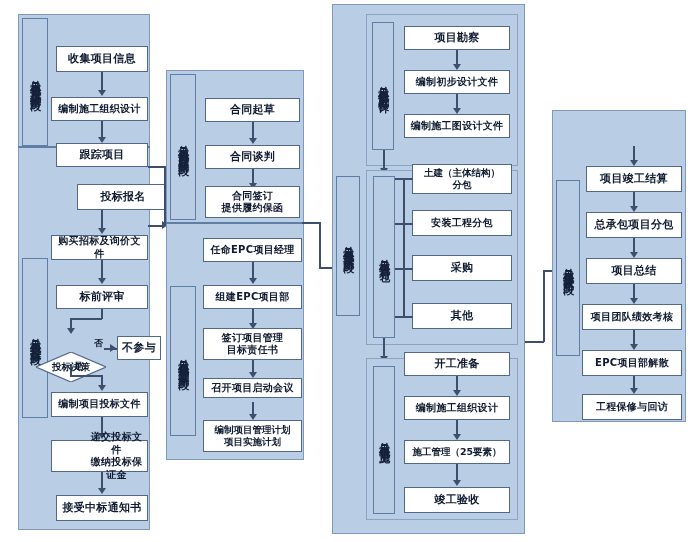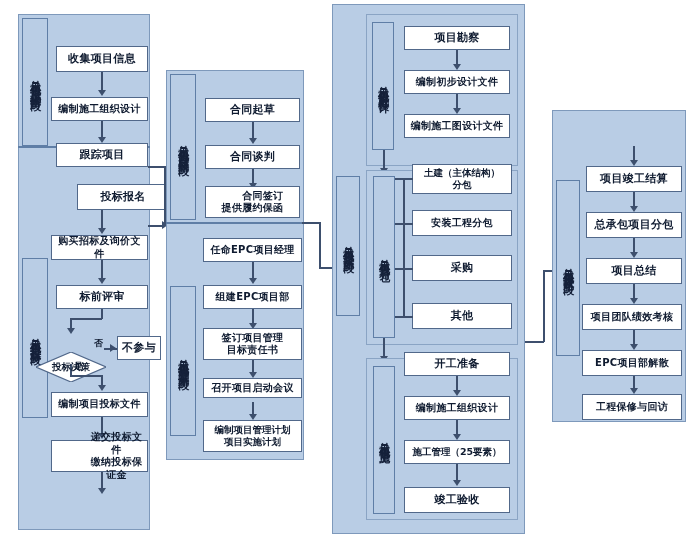--- a/index.html
+++ b/index.html
@@ -182,20 +182,21 @@
   <div class="ln v" style="left:101px; top:417px; height:18px;"></div>
   <div class="arrow-d" style="left:98px; top:433px;"></div>
 
   <div class="node small" style="left:51px; top:440px; width:97px; height:32px;">
     <span style="white-space:pre-line;margin-left:34px;">递交投标文件
 缴纳投标保证金</span>
   </div>
   <div class="ln v" style="left:101px; top:472px; height:18px;"></div>
   <div class="arrow-d" style="left:98px; top:488px;"></div>
 
+  <div class="node" style="left:56px; top:495px; width:92px; height:26px;">接受中标通知书</div>
 
   <div class="ln h" style="left:148px; top:166px; width:17px;"></div>
   <div class="ln v" style="left:164px; top:166px; height:60px;"></div>
   <div class="ln h" style="left:148px; top:225px; width:17px;"></div>
   <div class="arrow-r" style="left:162px; top:221px;"></div>
 
   <div class="phase" style="left:166px; top:70px; width:138px; height:390px;"></div>
 
   <div class="vlabel" style="left:170px; top:74px; width:26px; height:146px;">总承包项目合同签约阶段</div>
   <div class="vlabel" style="left:170px; top:286px; width:26px; height:150px;">总承包项目管理策划阶段</div>
@@ -204,21 +205,21 @@
 
   <div class="node" style="left:205px; top:98px; width:95px; height:24px;">合同起草</div>
   <div class="ln v" style="left:252px; top:122px; height:18px;"></div>
   <div class="arrow-d" style="left:249px; top:138px;"></div>
 
   <div class="node" style="left:205px; top:145px; width:95px; height:24px;">合同谈判</div>
   <div class="ln v" style="left:252px; top:169px; height:16px;"></div>
   <div class="arrow-d" style="left:249px; top:183px;"></div>
 
   <div class="node small" style="left:205px; top:186px; width:95px; height:32px;">
-    <span style="white-space:pre-line;text-align:right;">合同签订
+    <span style="white-space:pre-line;">合同签订
 提供履约保函</span>
   </div>
 
   <div class="node small" style="left:203px; top:238px; width:99px; height:24px;">任命EPC项目经理</div>
   <div class="ln v" style="left:252px; top:262px; height:18px;"></div>
   <div class="arrow-d" style="left:249px; top:278px;"></div>
 
   <div class="node small" style="left:203px; top:285px; width:99px; height:24px;">组建EPC项目部</div>
   <div class="ln v" style="left:252px; top:309px; height:16px;"></div>
   <div class="arrow-d" style="left:249px; top:323px;"></div>

